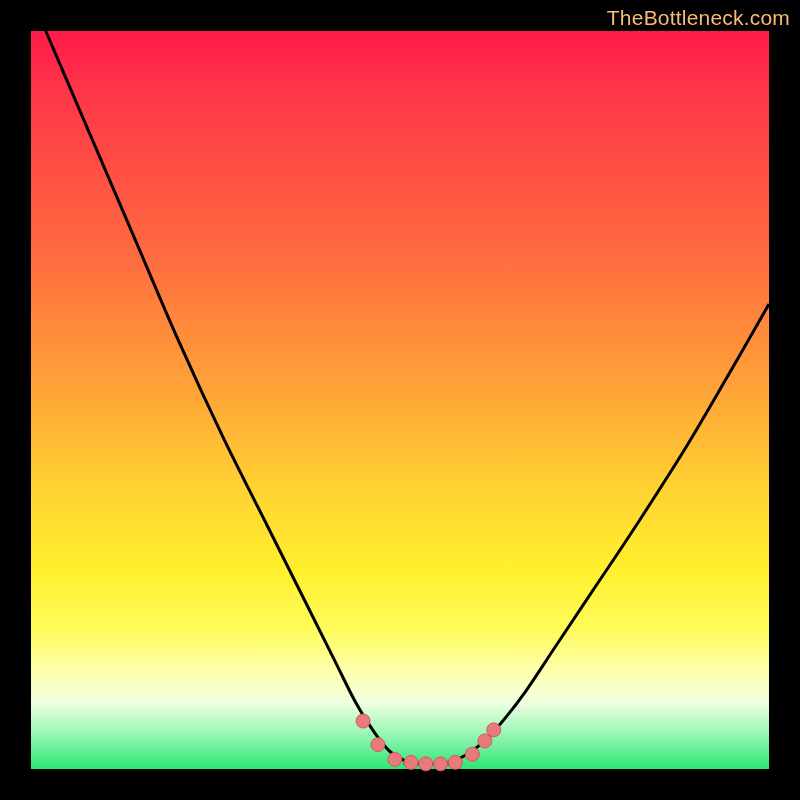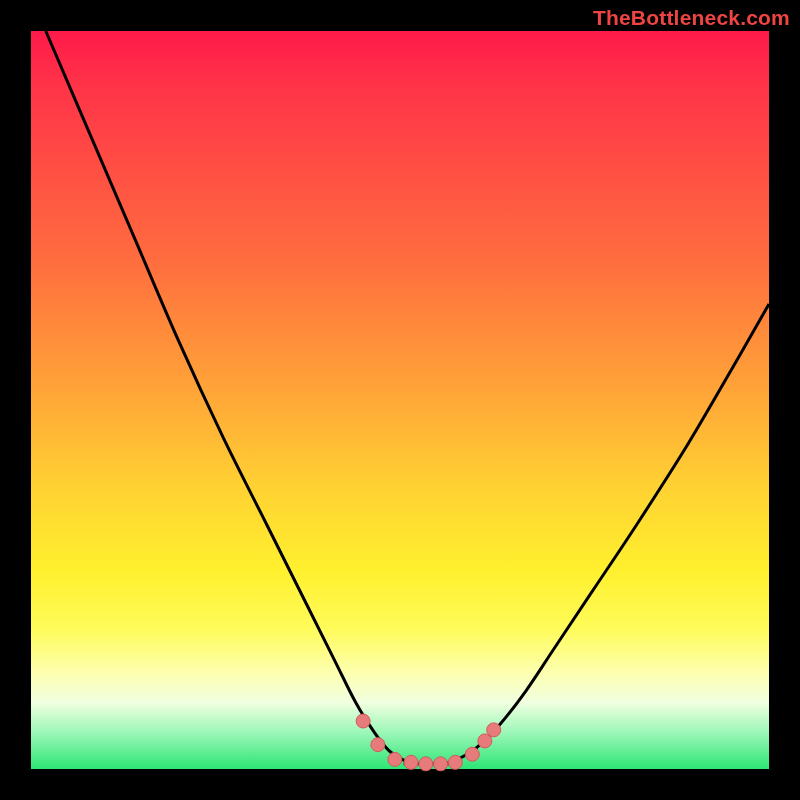--- a/index.html
+++ b/index.html
@@ -35,23 +35,23 @@
       #fdffb0 87%,
       #f0ffe0 91%,
       #9df7b8 95%,
       #2de575 100%
     );
   }
   .watermark {
     position: absolute;
     top: 6px;
     right: 10px;
-    color: #ef4444;
+    color: #fdba74;
     font-size: 21px;
-    font-weight: 700;
+    font-weight: 400;
     letter-spacing: 0.2px;
     user-select: none;
   }
   svg.curves {
     position: absolute;
     left: 31px;
     top: 31px;
     width: 738px;
     height: 738px;
     overflow: visible;

